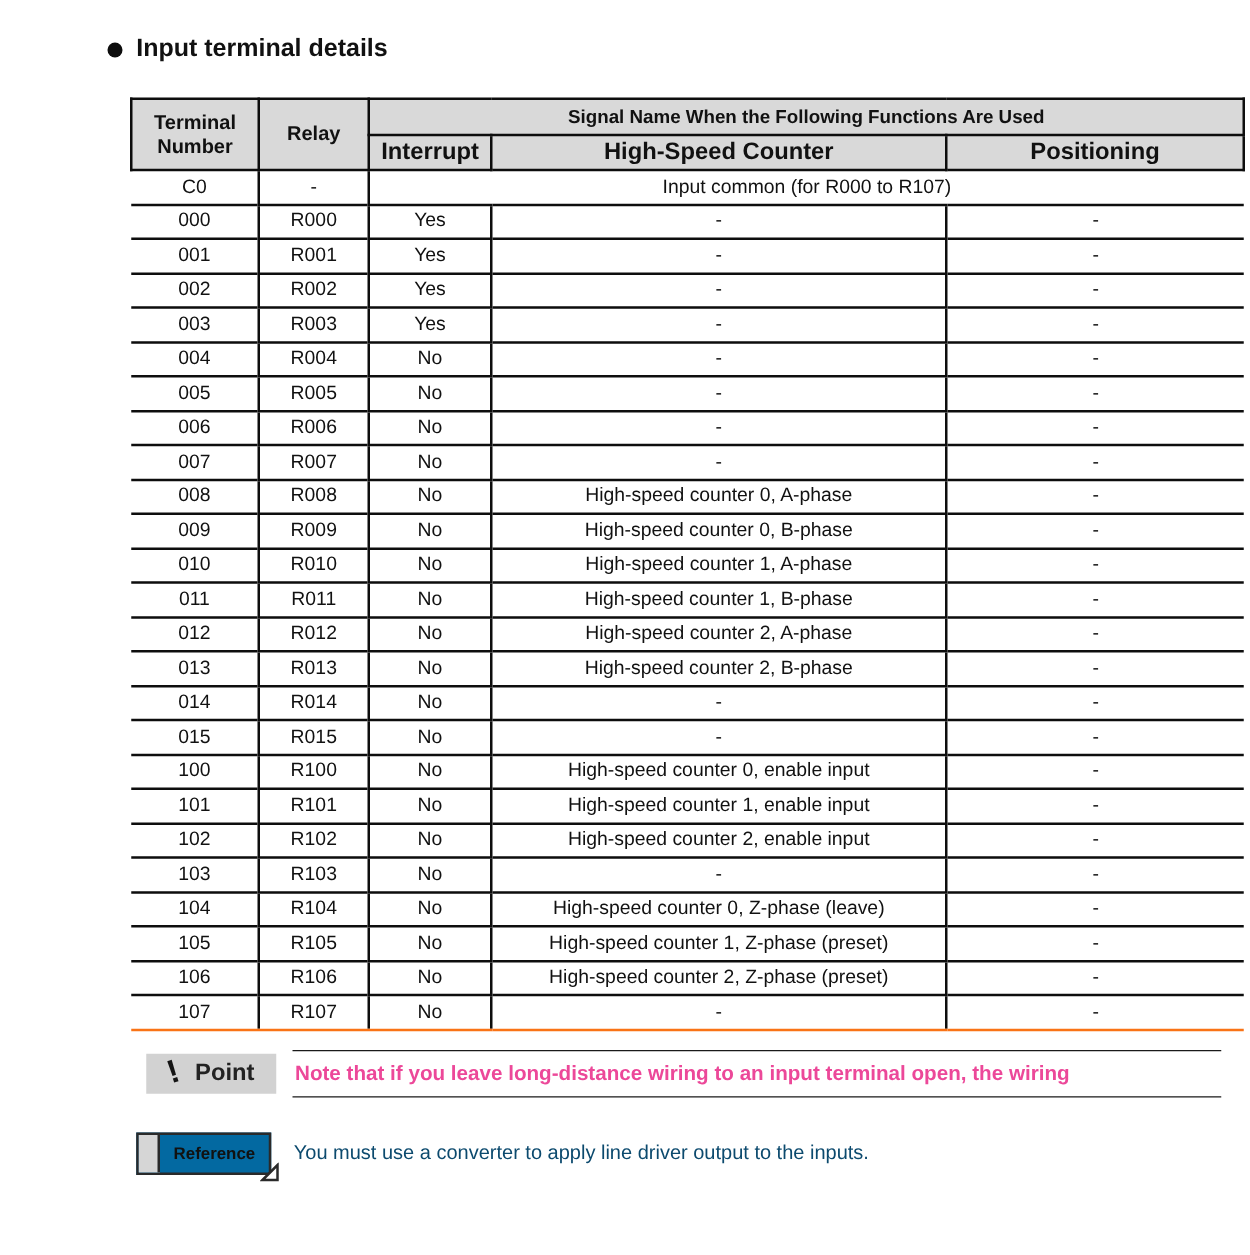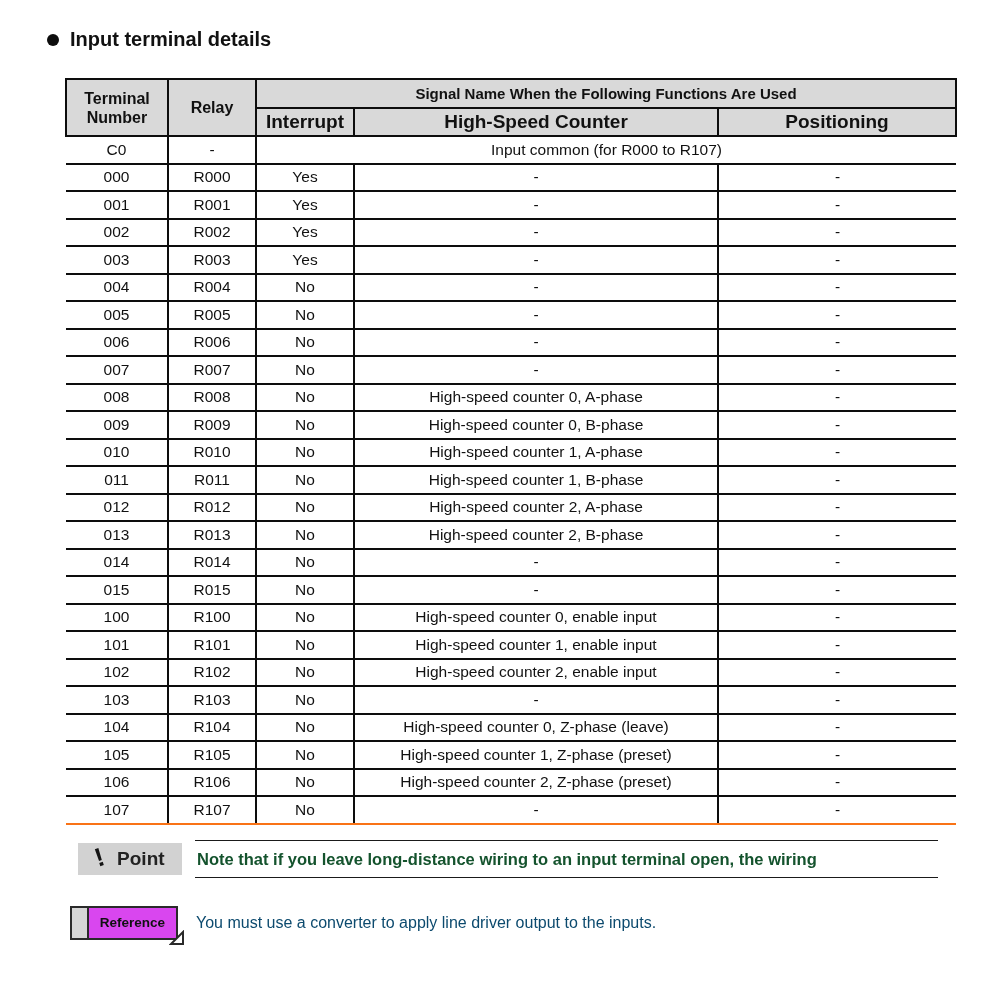--- a/index.html
+++ b/index.html
@@ -4,21 +4,21 @@
 <style>
   * { box-sizing: border-box; margin: 0; padding: 0; }
   html, body { background: #ffffff; }
   body {
     width: 1000px; height: 1004px;
     font-family: "Liberation Sans", "DejaVu Sans", sans-serif;
     color: #000;
     position: relative;
     overflow: hidden;
   }
-  .page { position: relative; width: 1000px; height: 1004px; }
+  .page { position: relative; width: 1000px; height: 1004px; padding-left: 39px; }
 
   
   .title-row {
     display: flex; align-items: center; gap: 11px;
     padding: 28px 0 0 47px;
   }
   .bullet {
     width: 12px; height: 12px; border-radius: 50%;
     background: #0d0d0d; flex: 0 0 auto;
   }
@@ -75,34 +75,34 @@
   }
   .point-label { font-size: 19px; font-weight: bold; color: #222; }
   .point-text {
     flex: 1;
     border-top: 1.5px solid #1a1a1a;
     border-bottom: 1.5px solid #1a1a1a;
     padding: 6px 2px;
     font-weight: bold;
     font-size: 16.5px;
     line-height: 24px;
-    color: #14532d;
+    color: #ec4899;
   }
 
   
   .ref-row {
     display: flex; align-items: center; gap: 18px;
     margin: 28px 0 0 70px;
   }
   .ref-badge {
     position: relative;
     flex: 0 0 auto;
     width: 108px; height: 34px;
     border: 2px solid #2a2a2a;
-    background: #d946ef;
+    background: #0369a1;
     display: flex; align-items: stretch;
   }
   .ref-spine {
     width: 17px;
     background: #d6d6d6;
     border-right: 2px solid #2a2a2a;
   }
   .ref-label {
     flex: 1; display: flex; align-items: center; justify-content: center;
     font-weight: bold; font-size: 13.5px; color: #111;

